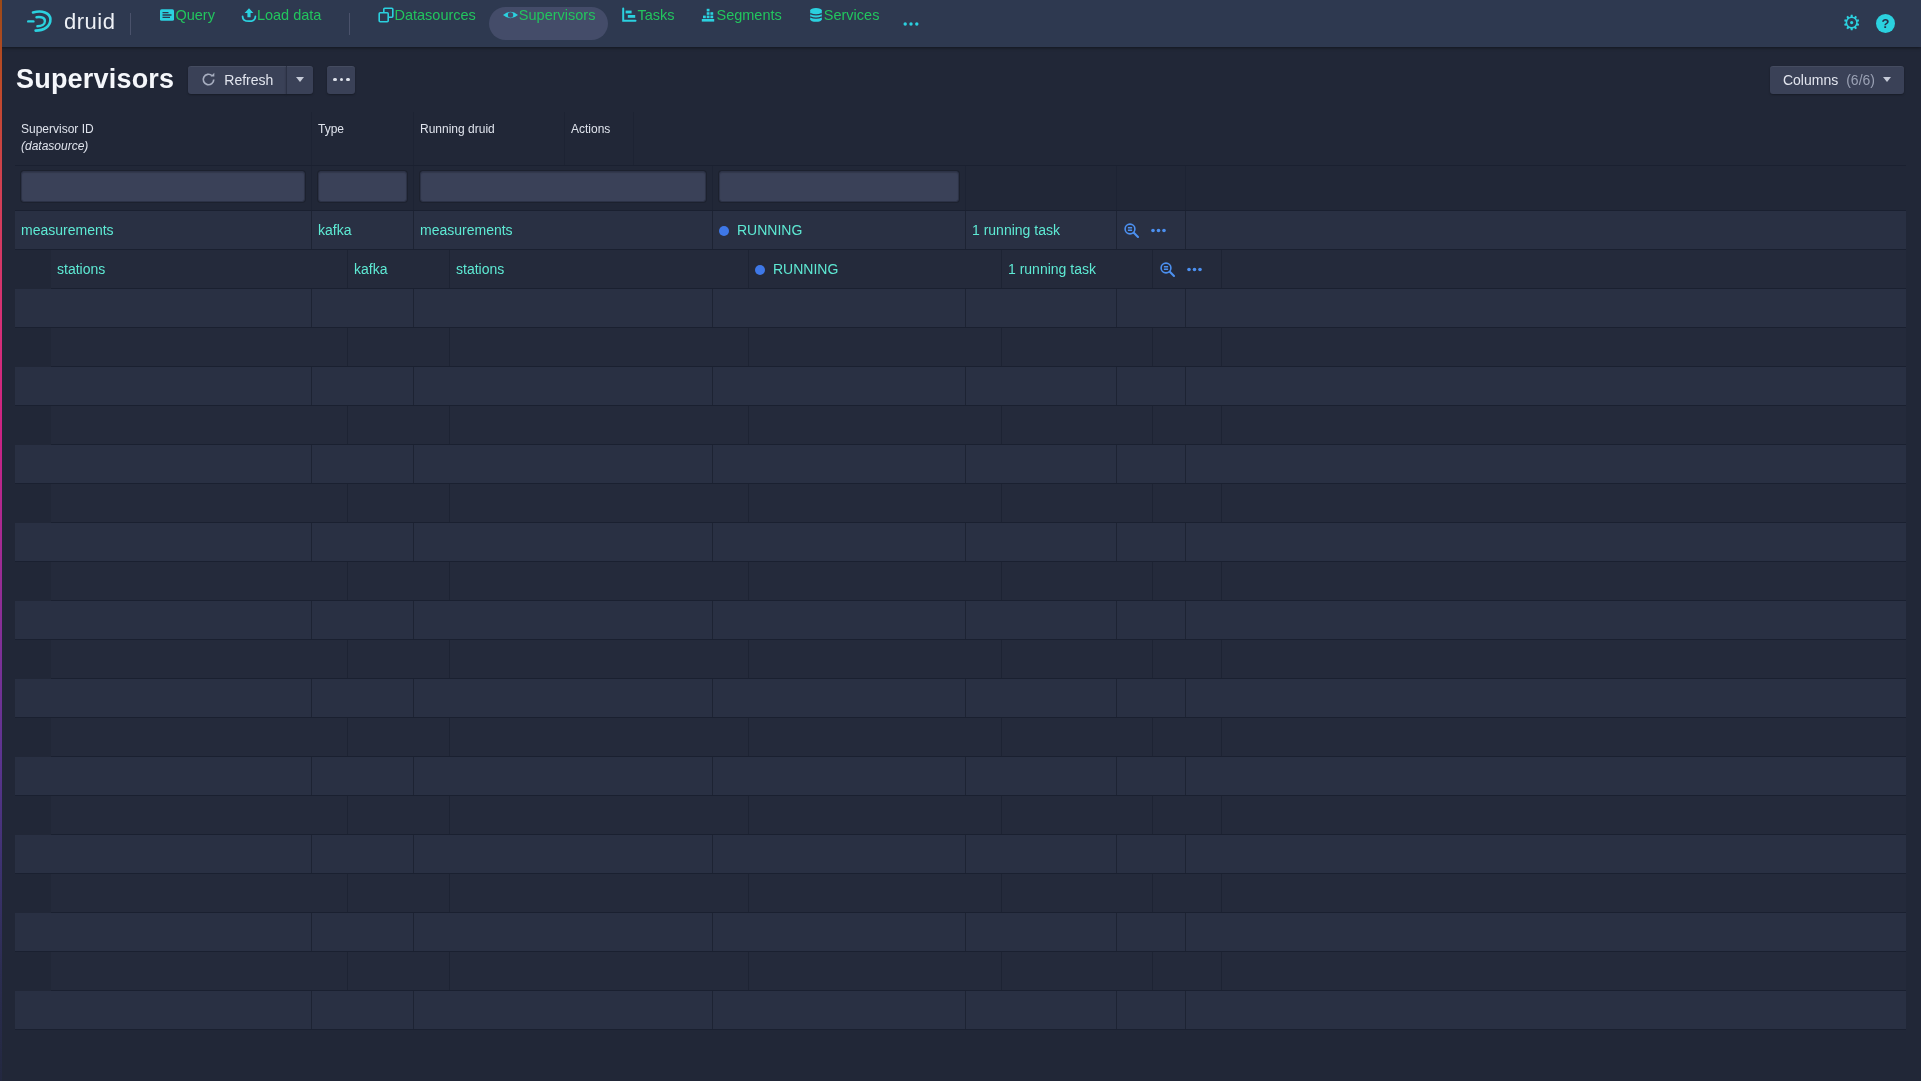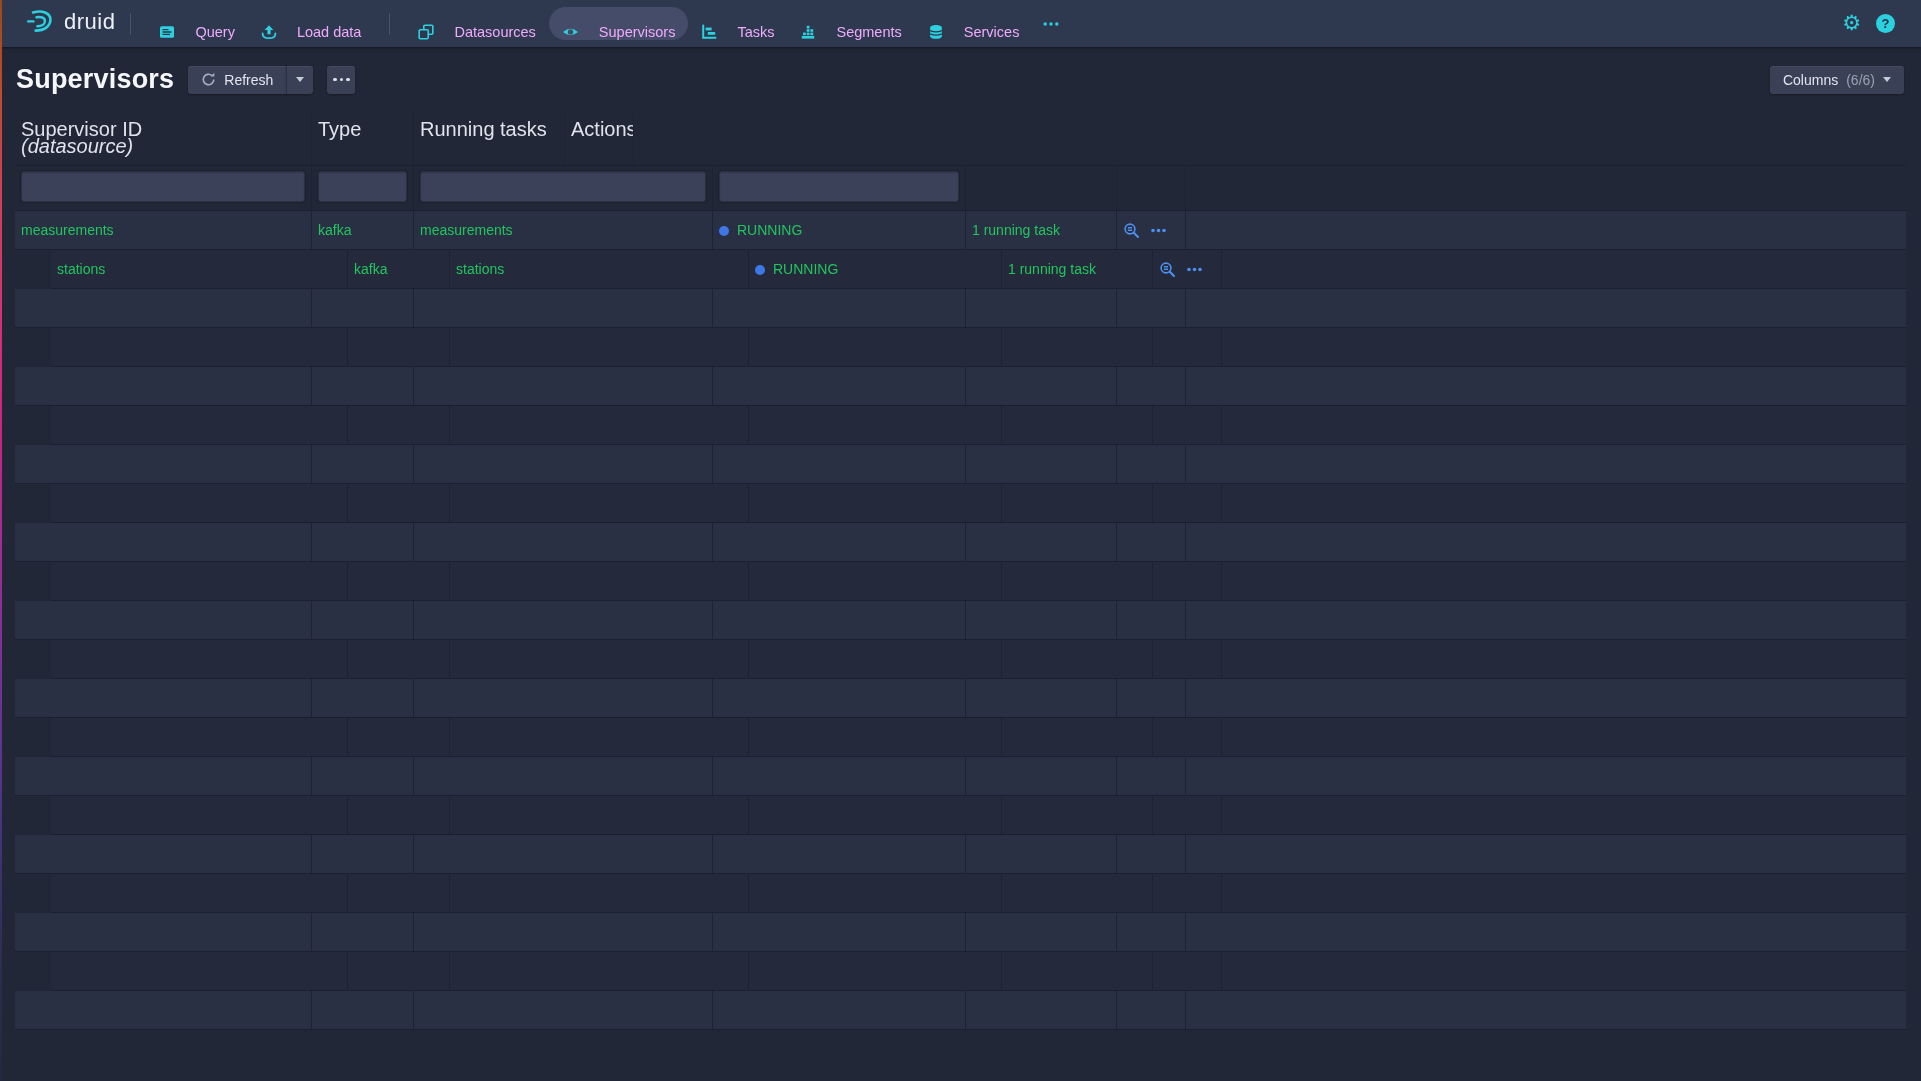--- a/index.html
+++ b/index.html
@@ -37,23 +37,23 @@
     display:flex;align-items:center;
     padding:0 26px 0 26px;
     box-shadow:0 1px 3px rgba(0,0,0,.45);
     position:relative;z-index:5;
   }
   .logo{display:flex;align-items:flex-start;gap:9px;}
   .logo-text{font-size:22px;color:#eef1f6;letter-spacing:.5px;}
   .nav-divider{width:1px;height:22px;background:#4a526b;margin:0 15px;}
   .nav-items{display:flex;align-items:center;}
   .nav-item{
-    display:flex;align-items:flex-end;gap:20px;
+    display:flex;align-items:flex-start;gap:0;
     height:33px;padding:0 13px;border-radius:17px;
-    font-size:14.5px;color:#f0abfc;cursor:pointer;white-space:nowrap;
+    font-size:14.5px;color:#22c55e;cursor:pointer;white-space:nowrap;
   }
   .nav-item.active{background:#444c69;}
   .nav-item .nicon{display:flex;align-items:center;}
   .nav-more{padding:0 10px;display:flex;align-items:center;cursor:pointer;}
   .nav-right{margin-left:auto;display:flex;align-items:center;gap:15px;}
   .gear{
     font-family:"DejaVu Sans",sans-serif;
     color:var(--cyan);font-size:21px;line-height:1;cursor:pointer;
   }
   .help{
@@ -76,32 +76,32 @@
   .btn-more i{width:3.5px;height:3.5px;border-radius:50%;background:#dfe3ec;}
   .caret-down{width:0;height:0;border-left:4.5px solid transparent;border-right:4.5px solid transparent;border-top:5px solid #c6cbd8;}
   .btn-columns{margin-left:auto;height:28px;padding:0 13px;border-radius:3px;}
   .btn-columns .count{color:var(--text-dim);}
   
   .table{margin:0 15px;width:1891px;}
   .trow{display:flex;}
   .cell{border-right:1px solid var(--line);padding-left:6px;overflow:hidden;white-space:nowrap;}
   .c0{width:297px;} .c1{width:102px;} .c2{width:299px;} .c3{width:253px;}
   .c4{width:151px;} .c5{width:69px;} .c6{flex:1;border-right:none;}
-  .thead{height:54px;border-bottom:1px solid var(--line2);font-size:20px;color:#dfe3ec;}
+  .thead{height:54px;border-bottom:1px solid var(--line2);font-size:12px;color:#dfe3ec;}
   .thead .cell{padding-top:9px;line-height:17px;cursor:pointer;}
   .thead .sub{font-style:italic;}
   .tfilter{height:45px;border-bottom:1px solid var(--line2);}
   .tfilter .cell{position:relative;}
   .filter-input{
     margin:5px 5px 0 0;width:calc(100% - 6px);height:31px;
     background:var(--input-bg);border:1px solid #2c3246;border-radius:3px;
     box-shadow:0 0 0 1px rgba(0,0,0,.15), inset 0 1px 1px rgba(0,0,0,.15);
     color:var(--text);font-size:14px;padding:0 8px;outline:none;
   }
-  .row{height:39px;border-bottom:1px solid var(--line2);font-size:14px;color:#22c55e;}
+  .row{height:39px;border-bottom:1px solid var(--line2);font-size:14px;color:#5eead4;}
   .row .cell{line-height:38px;}
   .row.light{background:var(--row-light);}
   .row.dark{background:var(--row-dark);margin-left:36px;}
   .row.data{cursor:pointer;}
   .dot{display:inline-block;width:10px;height:10px;border-radius:50%;background:var(--dot-blue);margin-right:8px;vertical-align:-1px;}
   .actions-cell{display:flex;align-items:center;gap:10px;}
   .act{display:flex;align-items:center;cursor:pointer;}
 </style>
 </head>
 <body>
@@ -241,21 +241,21 @@
 <div class="table">
   <div class="trow thead">
     <div class="cell c0">
       <div>Supervisor ID</div>
       <div class="sub">(datasource)</div>
     </div>
     <div class="cell c1">
         <div>Type</div>
       </div>
     <div class="cell c4">
-        <div>Running tasks</div>
+        <div>Running druid</div>
       </div>
     <div class="cell c5">
         <div>Actions</div>
       </div>
     <div class="cell c6"></div>
   </div>
 
   <div class="trow tfilter">
     <div class="cell c0"><input class="filter-input" value="" style=""></div>
     <div class="cell c1"><input class="filter-input" value="" style=""></div>

